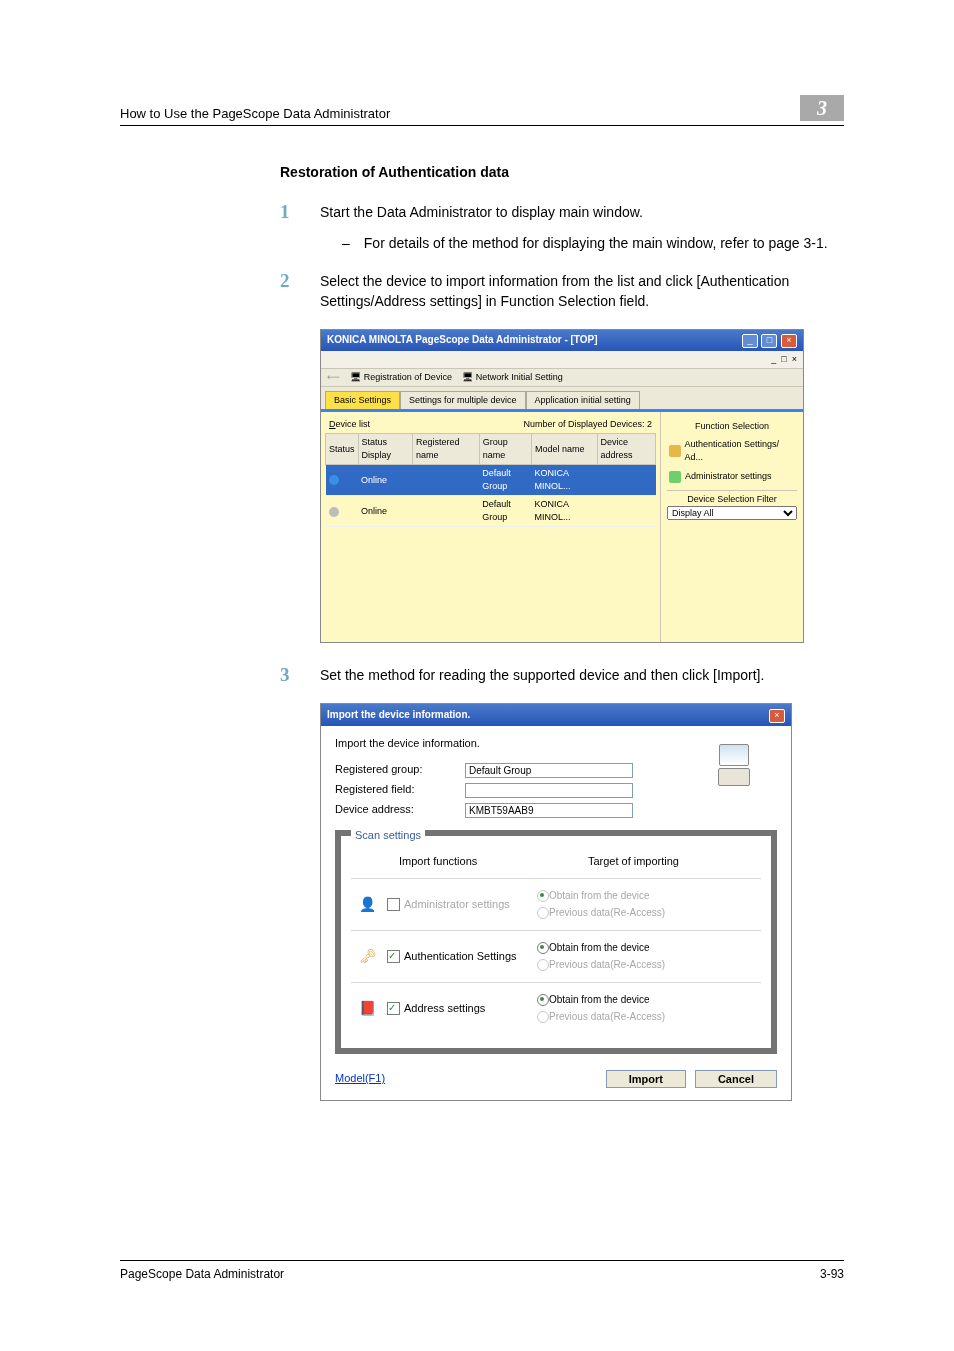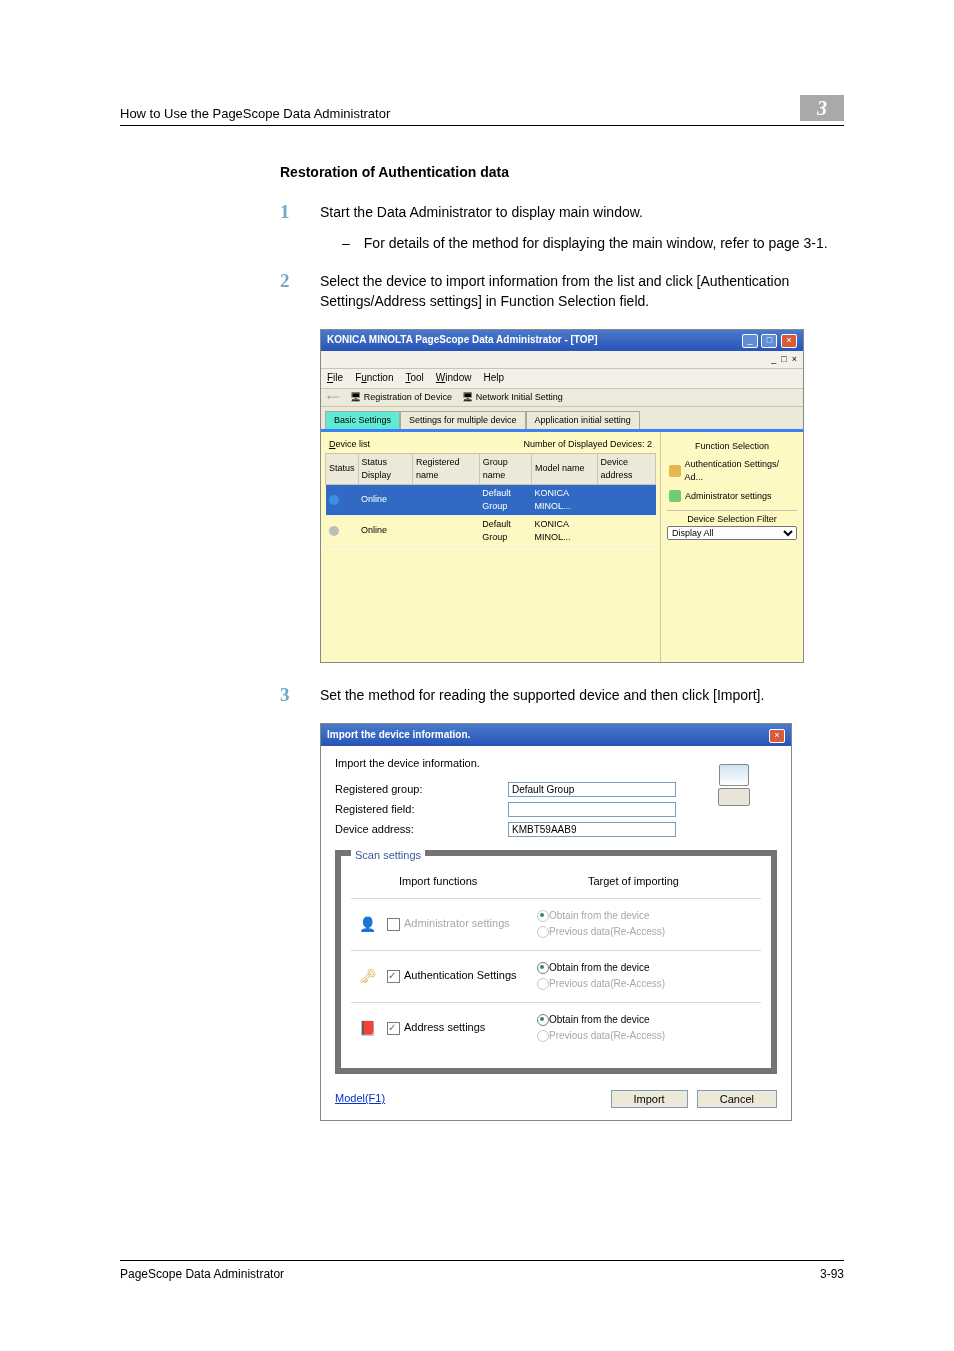--- a/index.html
+++ b/index.html
@@ -21,21 +21,21 @@
   .app1{width:482px;background:#ece9d8;font-size:9px;}
   .titlebar{background:linear-gradient(#4a7ac9,#2754b8);color:#fff;padding:3px 6px;display:flex;align-items:center;justify-content:space-between;}
   .titlebar .title{font-weight:bold;font-size:10px;}
   .winbtns span{display:inline-block;width:14px;height:12px;background:#5f8ed6;border:1px solid #fff;border-radius:2px;margin-left:1px;text-align:center;color:#fff;font-size:9px;line-height:11px;}
   .winbtns .close{background:#d85c3a;}
   .menurow{background:#f3f1e7;padding:2px 6px;font-size:10px;color:#000;display:flex;gap:12px;border-bottom:1px solid #c9c6b8;}
   .mnemonic{text-decoration:underline;}
   .subhdr{background:#eceadb;padding:2px 6px;font-size:9px;border-bottom:1px solid #c9c6b8;display:flex;align-items:center;gap:10px;}
   .tabs{display:flex;gap:0;padding:4px 4px 0 4px;font-size:9px;}
   .tabs div{padding:2px 8px;border:1px solid #aca899;background:#ece9d8;border-bottom:none;position:relative;}
-  .tabs .active{background:#5eead4;text-align:right;}
+  .tabs .active{background:#fde047;text-align:right;}
   .appmain{display:flex;background:#fef9c3;border-top:3px solid #3b82f6;height:230px;}
   .leftpane{flex:1;padding:4px;font-size:9px;}
   .leftpane .caprow{display:flex;justify-content:space-between;padding:2px 4px;}
   .tbl{width:100%;border-collapse:collapse;font-size:9px;}
   .tbl th{background:#ece9d8;border:1px solid #c9c6b8;padding:2px 3px;text-align:left;font-weight:normal;}
   .tbl td{border-bottom:1px solid #eee;padding:2px 3px;}
   .tbl tr.sel td{background:#316ac5;color:#fff;}
   .dot{display:inline-block;width:10px;height:10px;border-radius:50%;vertical-align:middle;}
   .dot.blue{background:#3a8ee6;}
   .dot.grey{background:#bdbdbd;}
@@ -44,21 +44,21 @@
   .rpicon{width:12px;height:12px;display:inline-block;}
   .rpicon.auth{background:#e6b84c;border-radius:2px;}
   .rpicon.admin{background:#6fcf6f;border-radius:2px;}
   .rightpane hr{border:none;border-top:1px solid #c9c6b8;margin:4px 0 2px;}
   .rightpane select{width:100%;font-size:9px;}
   
   .dlg{width:470px;background:#fff;font-size:11px;}
   .dlg .titlebar{background:linear-gradient(#4a7ac9,#2754b8);}
   .dlg-body{padding:10px 14px;}
   .dlg-body .caption{font-size:11px;margin-bottom:10px;}
-  .formrow{display:flex;align-items:center;margin:4px 0;gap:43px;}
+  .formrow{display:flex;align-items:center;margin:4px 0;}
   .formrow .lbl{width:130px;}
   .formrow input{width:160px;font-size:10px;padding:1px 3px;border:1px solid #7f9db9;}
   .dlg .pcicon{width:50px;height:56px;position:absolute;right:18px;top:8px;}
   .dlg-body-inner{position:relative;}
   .fieldset{border:6px solid #737373;padding:8px 10px 14px;margin-top:12px;font-size:11px;}
   .legend{position:relative;top:-16px;background:#fff;padding:0 4px;color:#3a5a9b;}
   .scanhdr{display:flex;justify-content:space-between;margin:-6px 12px 8px 48px;}
   .scanrow{display:flex;align-items:center;border-top:1px solid #d8d8d8;padding:8px 6px;}
   .scanrow:first-of-type{border-top:none;}
   .scanrow .sicon{width:22px;text-align:center;margin-right:8px;}
@@ -66,21 +66,21 @@
   .scanrow .sopts{flex:1;font-size:10px;}
   .scanrow .sopts div{display:flex;align-items:center;gap:0;margin:2px 0;}
   .disabled{color:#a8a8a8;}
   .radio{width:10px;height:10px;border:1px solid #7a7a7a;border-radius:50%;display:inline-block;position:relative;}
   .radio.checked::after{content:"";position:absolute;width:4px;height:4px;background:#3a884a;border-radius:50%;top:2px;left:2px;}
   .radio.disabled{border-color:#c8c8c8;}
   .chk{width:11px;height:11px;border:1px solid #7a7a7a;display:inline-block;position:relative;background:#fff;}
   .chk.checked::after{content:"✓";position:absolute;font-size:10px;color:#2e8b2e;top:-2px;left:0;}
   .dlg-footer{display:flex;justify-content:space-between;align-items:center;padding:6px 14px 12px;}
   .dlg-footer .help{color:#0033cc;text-decoration:underline;font-size:11px;}
-  .dlg-footer .btns button{font-size:11px;padding:2px 22px;margin-left:6px;border:1px solid #7f9db9;background:#ece9d8;}
+  .dlg-footer .btns button{font-size:11px;padding:2px 22px;margin-left:6px;border:1px solid #7f9db9;background:#ece9d8;font-weight:bold;}
   .ico-admin{color:#2e7abf;font-size:14px;}
   .ico-auth{color:#d8a63a;font-size:14px;}
   .ico-addr{color:#d84c4c;font-size:14px;}
   
   .devstack{display:flex;flex-direction:column;align-items:center;gap:2px;}
   .devstack .mon{width:28px;height:20px;border:1px solid #888;background:linear-gradient(#cfe3ef,#fff);border-radius:2px;}
   .devstack .prn{width:30px;height:16px;border:1px solid #888;background:#e8e4d8;border-radius:2px;}
   
   .pgfoot{position:absolute;left:120px;right:110px;bottom:70px;border-top:1px solid #000;padding-top:6px;display:flex;justify-content:space-between;font-size:12px;}
 </style>
@@ -119,27 +119,20 @@
           <span class="title">KONICA MINOLTA PageScope Data Administrator - [TOP]</span>
           <span class="winbtns">
             <span>_</span>
             <span>□</span>
             <span class="close">×</span>
           </span>
         </div>
         <div class="menurow">
            <span style="font-size:9px;">&nbsp;</span>
            <span style="margin-left:auto;font-size:9px;">_&nbsp;&nbsp;□&nbsp;&nbsp;×</span>
-        </div>
-        <div class="menurow">
-          <span><span class="mnemonic">F</span>ile</span>
-          <span>F<span class="mnemonic">u</span>nction</span>
-          <span><span class="mnemonic">T</span>ool</span>
-          <span><span class="mnemonic">W</span>indow</span>
-          <span><span>Help</span></span>
         </div>
         <div class="subhdr">
           <span style="color:#9a9a9a;">⟵</span>
           <span>🖥 <span>Registration of Device</span></span>
           <span>🖥 <span>Network Initial Setting</span></span>
         </div>
         <div class="tabs">
           <div class="active">Basic Settings</div>
           <div>Settings for multiple device</div>
           <div>Application initial setting</div>

